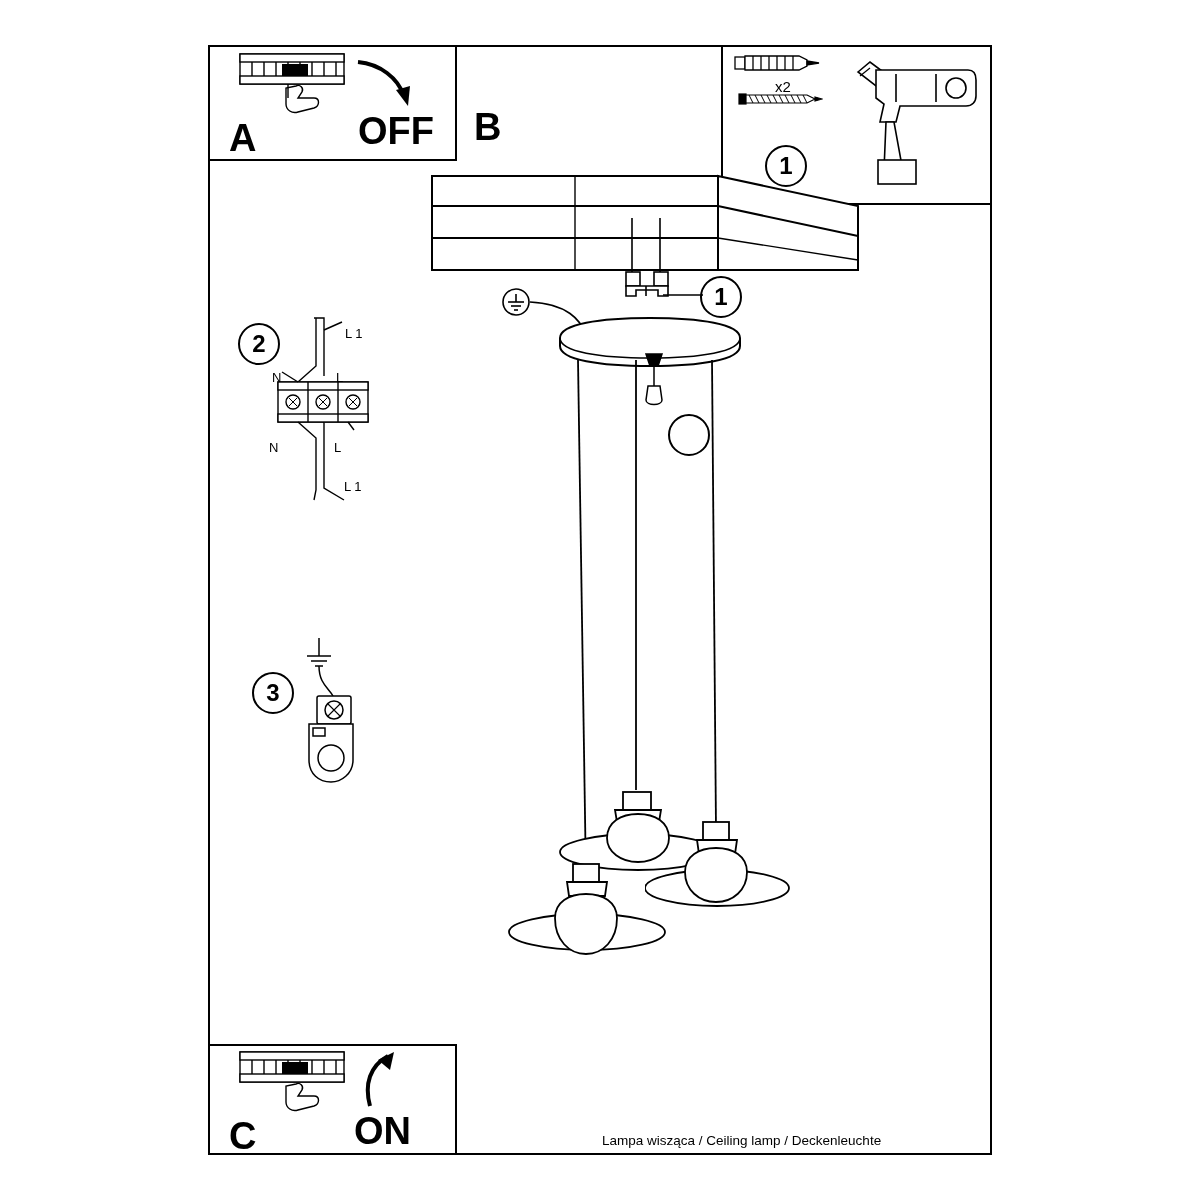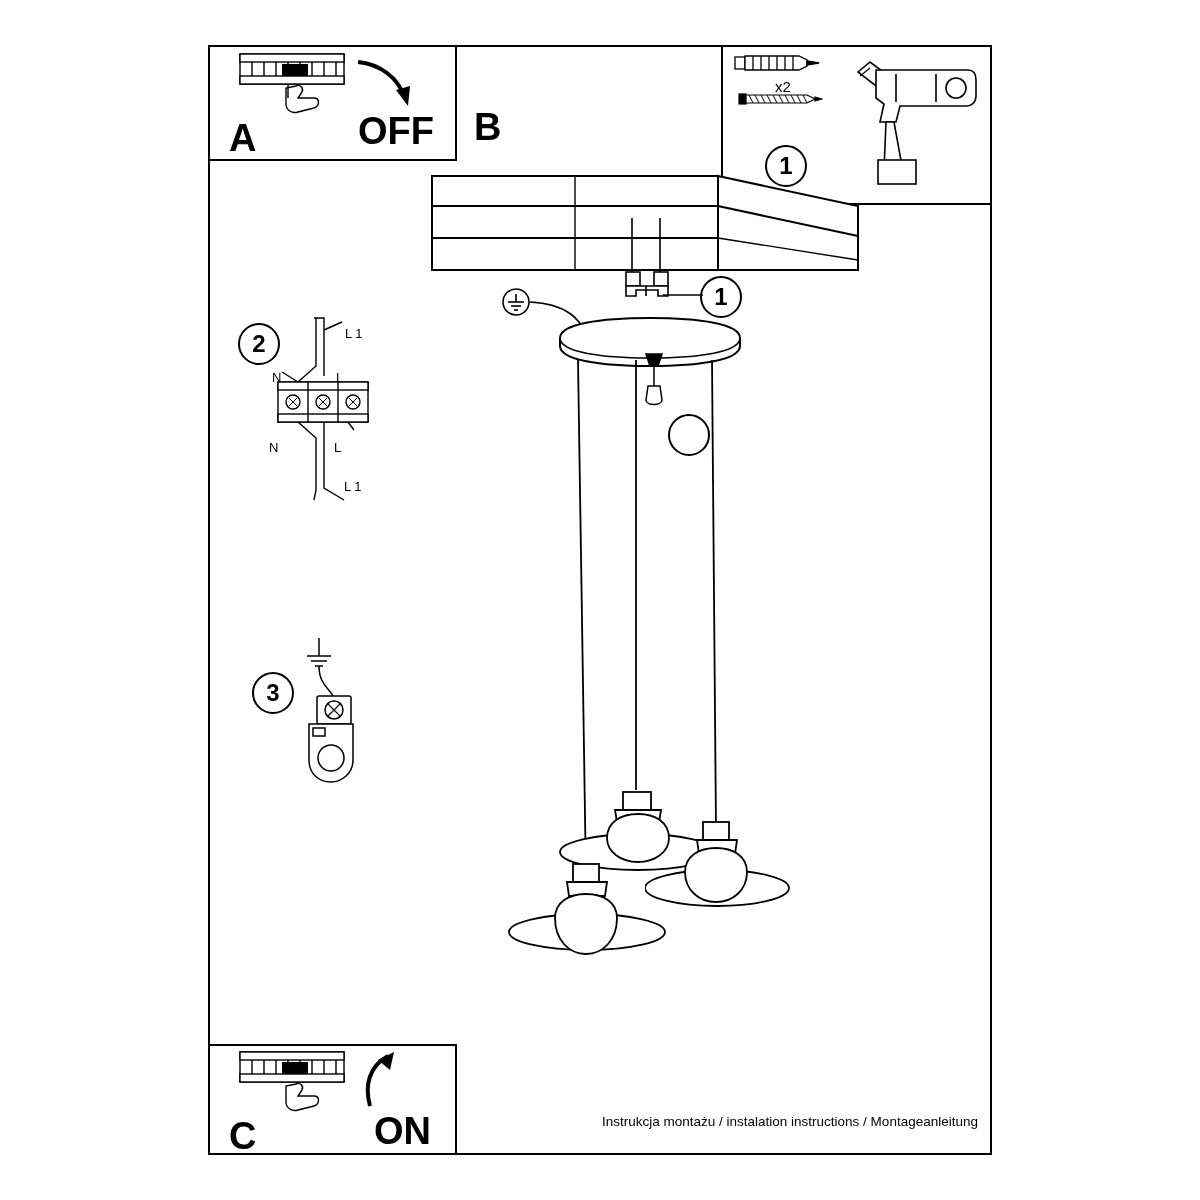--- a/index.html
+++ b/index.html
@@ -318,21 +318,21 @@
         <path d="M62 20 L102 20 L100 34 L64 34 Z"></path>
         <ellipse cx="82" cy="70" rx="78" ry="18"></ellipse>
         <path d="M50 56 C50 40 64 32 81 32 C98 32 112 40 112 56 C112 78 98 92 81 92 C64 92 50 78 50 56 Z"></path>
       </g>
     </svg>
   </div>
 
   <div class="frame" style="left:208px; top:1044px; width:249px; height:111px; background:#fff;"></div>
 
   <div class="label-big" style="left:229px; top:1117px;">C</div>
-  <div class="label-big" style="left:354px; top:1112px;margin-left:20px;">ON</div>
+  <div class="label-big" style="left:354px; top:1112px;">ON</div>
 
   <div class="abs" style="left:236px; top:1046px;">
     <svg width="120" height="105" viewBox="0 0 120 105">
       <g stroke="#000" stroke-width="1.4" fill="#fff">
         <rect x="4" y="6" width="104" height="30"></rect>
         <rect x="4" y="6" width="104" height="8" fill="#fff"></rect>
         <rect x="4" y="28" width="104" height="8" fill="#fff"></rect>
         <line x1="16" y1="14" x2="16" y2="28"></line>
         <line x1="28" y1="14" x2="28" y2="28"></line>
         <line x1="40" y1="14" x2="40" y2="28"></line>
@@ -346,15 +346,15 @@
       </g>
     </svg>
   </div>
   <div class="abs" style="left:348px; top:1050px;">
     <svg width="70" height="62" viewBox="0 0 70 62">
       <path d="M22 56 C16 34 22 16 40 6" stroke="#000" stroke-width="4" fill="none"></path>
       <path d="M30 10 L46 2 L42 20 Z" fill="#000"></path>
     </svg>
   </div>
 
-  <div class="footer-text" style="left:602px; top:1112px;">Instrukcja montażu / instalation instructions / Montageanleitung</div>
+  <div class="footer-text" style="left:602px; top:1131px;">Lampa wisząca / Ceiling lamp / Deckenleuchte</div>
 
 </div>
 
 </body></html>

